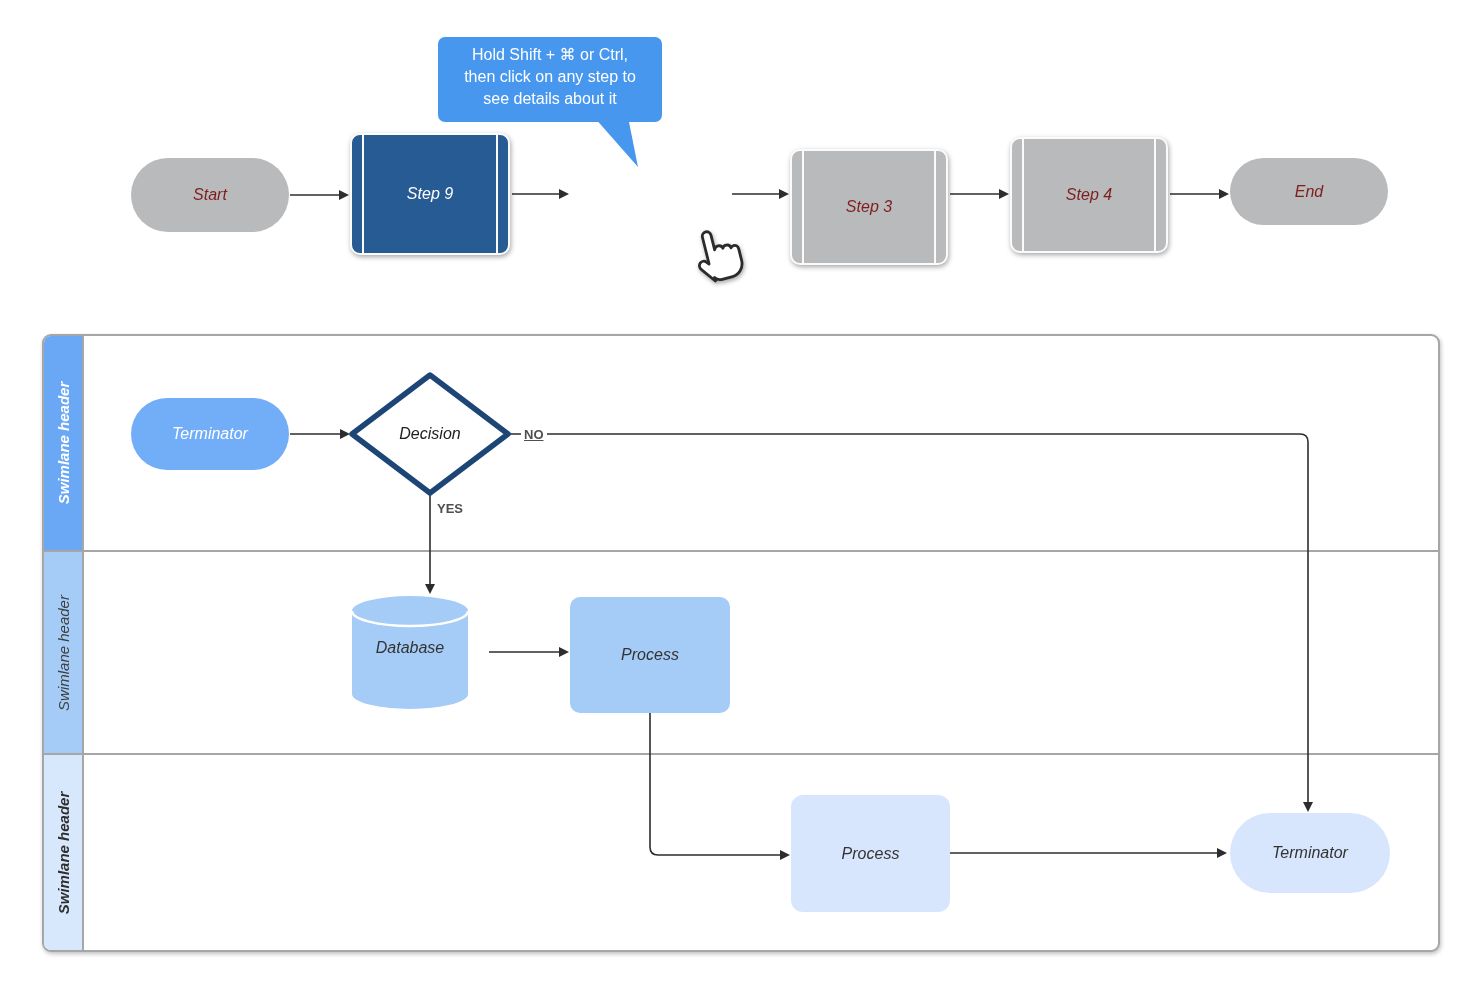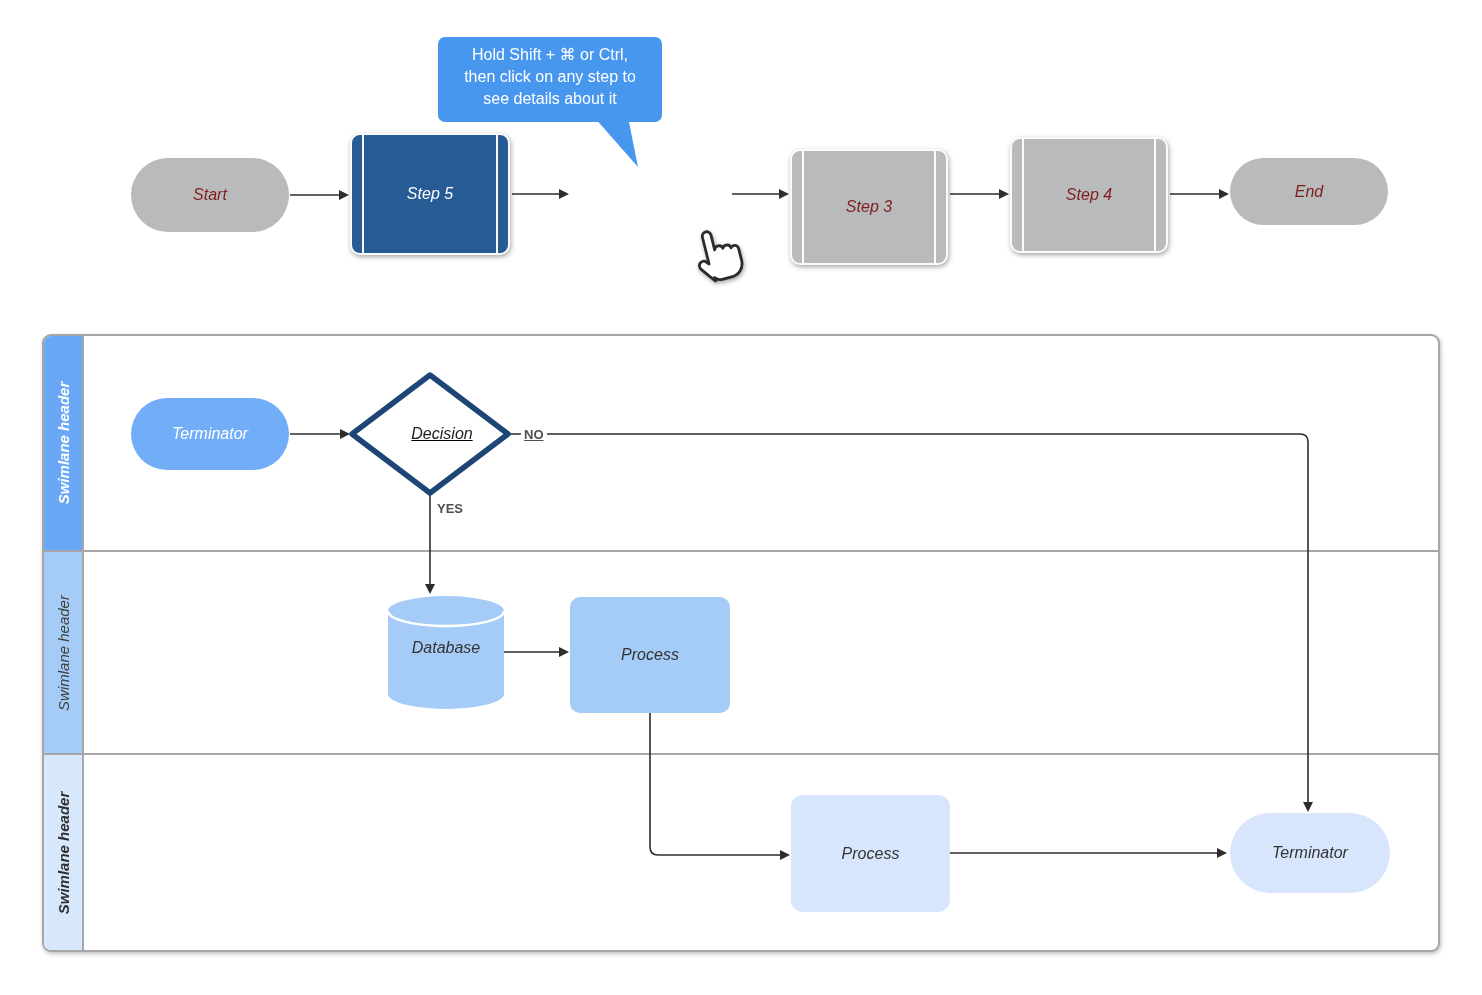--- a/index.html
+++ b/index.html
@@ -50,23 +50,23 @@
   .proc2 { background:#a5cbf7; border-radius:10px; }
   .proc2 .shape-label { color:#333; }
   .proc3 { background:#d7e6fc; border-radius:12px; }
   .term3 { background:#d7e6fc; border-radius:40px; }
 
   .edge-label { position:absolute; z-index:3; font-weight:bold; font-size:13px;
                 color:#4f4f4f; background:#ffffff; padding:0 3px; }
 
   .svglayer { position:absolute; left:0; top:0; z-index:1; }
   .decision-wrap { position:absolute; left:348px; top:371px; width:164px; height:126px; z-index:2; }
-  .decision-label { position:absolute; left:12px; top:0; width:164px; height:126px;
-                    display:flex; align-items:center; justify-content:center;text-decoration:underline; }
-  .db-wrap { position:absolute; left:387px; top:595px; width:118px; height:115px; z-index:2; }
+  .decision-label { position:absolute; left:0; top:0; width:164px; height:126px;
+                    display:flex; align-items:center; justify-content:center; }
+  .db-wrap { position:absolute; left:351px; top:595px; width:118px; height:115px; z-index:2; }
   .db-label { position:absolute; left:0; top:44px; width:118px; text-align:center; }
   .cursor-wrap { position:absolute; left:684px; top:218px; width:64px; height:68px; z-index:5;
                  filter:drop-shadow(1px 2px 2px rgba(0,0,0,0.35)); }
 </style>
 </head>
 <body>
 
 <div class="canvas">
 
   <svg class="svglayer" width="1482" height="995">
@@ -97,21 +97,21 @@
   </div>
   <div class="tooltip-tail"></div>
 
   <div class="node pill" style="left:131px; top:158px; width:158px; height:74px;">
     <span class="shape-label">Start</span>
   </div>
 
   <div class="node stepbox step-selected" style="left:350px; top:133px; width:160px; height:122px;">
     <div class="vbar left"></div>
     <div class="vbar right"></div>
-    <span class="shape-label">Step 5</span>
+    <span class="shape-label">Step 9</span>
   </div>
 
 
   <div class="node stepbox" style="left:790px; top:149px; width:158px; height:116px;justify-content:center;">
     <div class="vbar left"></div>
     <div class="vbar right"></div>
     <span class="shape-label">Step 3</span>
   </div>
 
   <div class="node stepbox" style="left:1010px; top:137px; width:158px; height:116px;">

